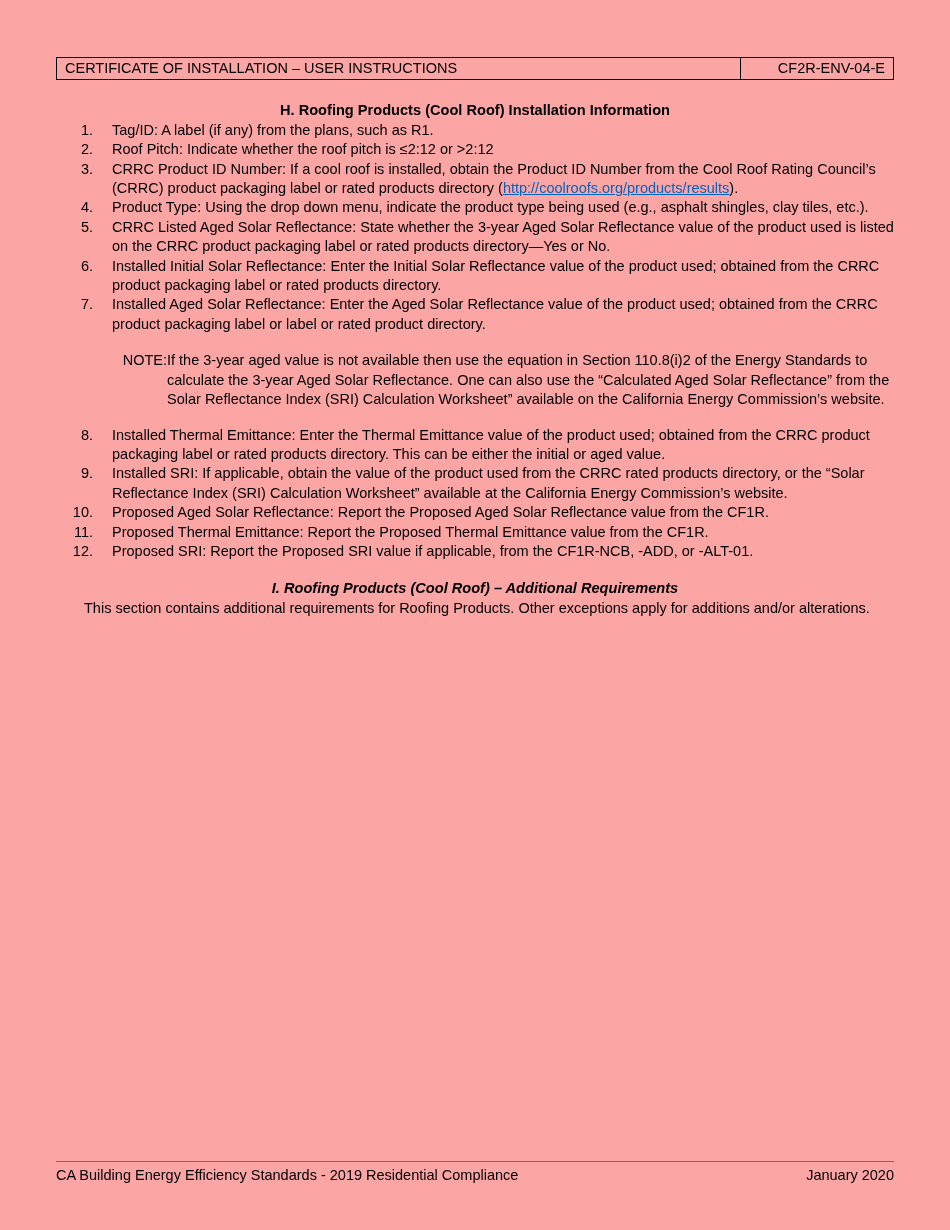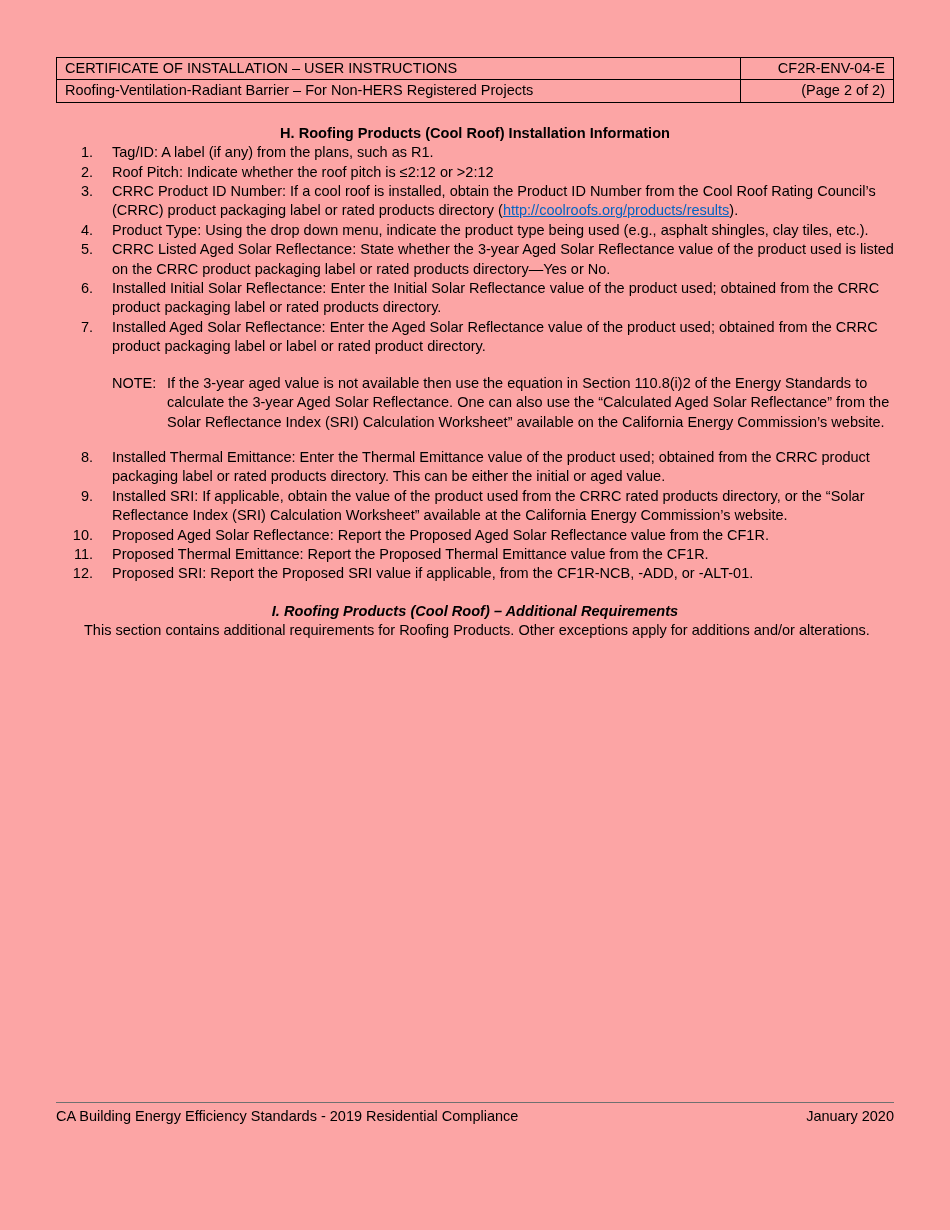--- a/index.html
+++ b/index.html
@@ -53,55 +53,52 @@
     flex: 1;
     margin-left: 19px;
   }
   .note {
     display: flex;
     margin: 17px 0 16px 56px;
   }
   .note .note-label {
     flex: none;
     width: 55px;
+    text-align: right;
   }
   .note .note-text { flex: 1; }
   a.doc-link {
     color: #0563C1;
     text-decoration: underline;
     cursor: pointer;
   }
   .si-body {
     margin-left: 28px;
   }
   .footer {
     position: absolute;
-    top: 1102px;
+    top: 1161px;
     left: 56px;
     width: 838px;
     border-top: 1px solid #707070;
     padding-top: 4px;
     display: flex;
     justify-content: space-between;
   }
 </style>
 </head>
 <body>
 
 <div class="page">
 
   <table class="header-table">
     <tbody>
         <tr>
       <td>CERTIFICATE OF INSTALLATION – USER INSTRUCTIONS</td>
       <td class="cell-right">CF2R-ENV-04-E</td>
-    </tr>
-    <tr>
-      <td>Roofing-Ventilation-Radiant Barrier – For Non-HERS Registered Projects</td>
-      <td class="cell-right">(Page 2 of 2)</td>
     </tr>
   </tbody>
     </table>
 
   <h2 class="section-heading">H. Roofing Products (Cool Roof) Installation Information</h2>
 
   <div class="list">
     <div class="li">
       <span class="num">1.</span>
       <span class="txt">Tag/ID: A label (if any) from the plans, such as R1.</span>

